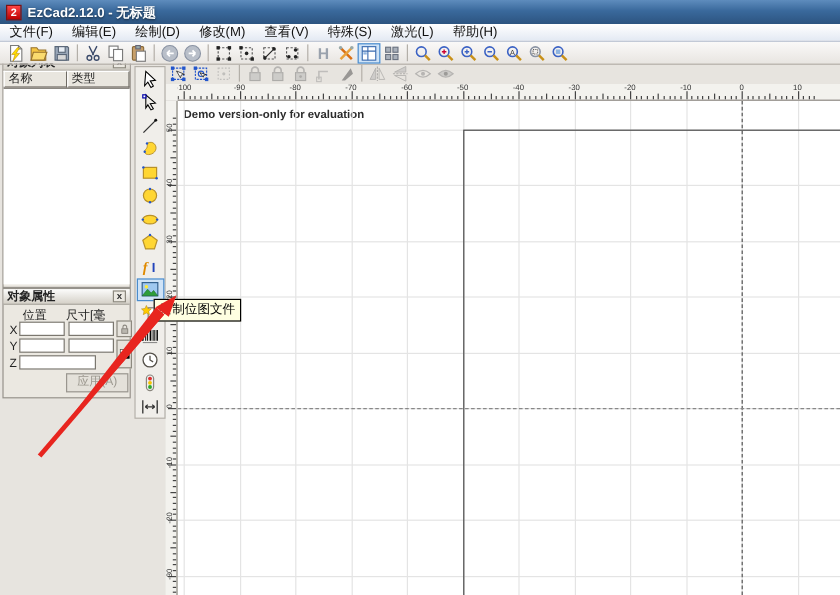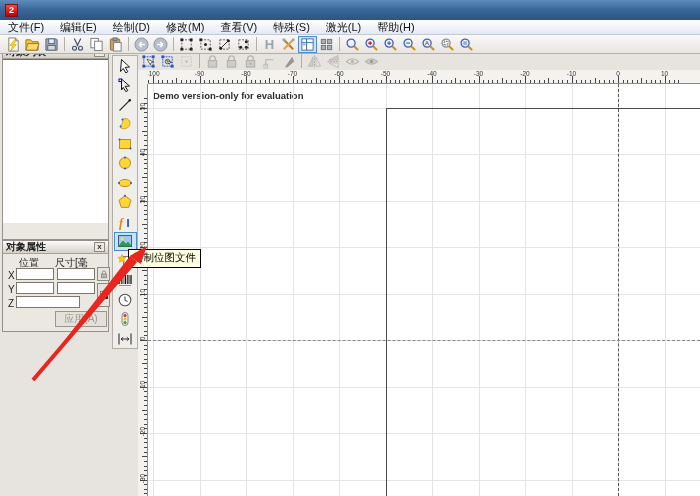--- a/index.html
+++ b/index.html
@@ -75,20 +75,21 @@
     font-size:10.5px; color:#000; padding:1px 4px 2px; white-space:nowrap; z-index:60; }
 
   .arrow-overlay { position:absolute; left:0; top:0; width:700px; height:496px; z-index:70; pointer-events:none; }
   .ruler-corner { position:absolute; left:138px; top:70px; width:10px; height:14px; background:#f3f2ee; z-index:6; }
 </style>
 </head>
 <body>
 
 <div class="titlebar">
   <div class="app-icon">2</div>
+  <div class="title-text">EzCad2.12.0 - 无标题</div>
 </div>
 
 <div class="menubar">
     <span class="menu-item">文件(F)</span>
     <span class="menu-item">编辑(E)</span>
     <span class="menu-item">绘制(D)</span>
     <span class="menu-item">修改(M)</span>
     <span class="menu-item">查看(V)</span>
     <span class="menu-item">特殊(S)</span>
     <span class="menu-item">激光(L)</span>
@@ -417,20 +418,24 @@
           <circle cx="8" cy="8" r="1.8" fill="#55514a"></circle>
         </svg>
       </span>
     </div>
   </div>
 
 <div class="panel" style="top:45px; height:195px;">
   <div class="phead">
     <span>对象列表</span>
     <span class="pclose">x</span>
+  </div>
+  <div class="objlist-cols">
+    <div class="objlist-col">名称</div>
+    <div class="objlist-col">类型</div>
   </div>
   <div class="objlist-body"></div>
 </div>
 
 <div class="panel" style="top:240px; height:92px;">
   <div class="phead">
     <span>对象属性</span>
     <span class="pclose">x</span>
   </div>
   <div class="props-body">

